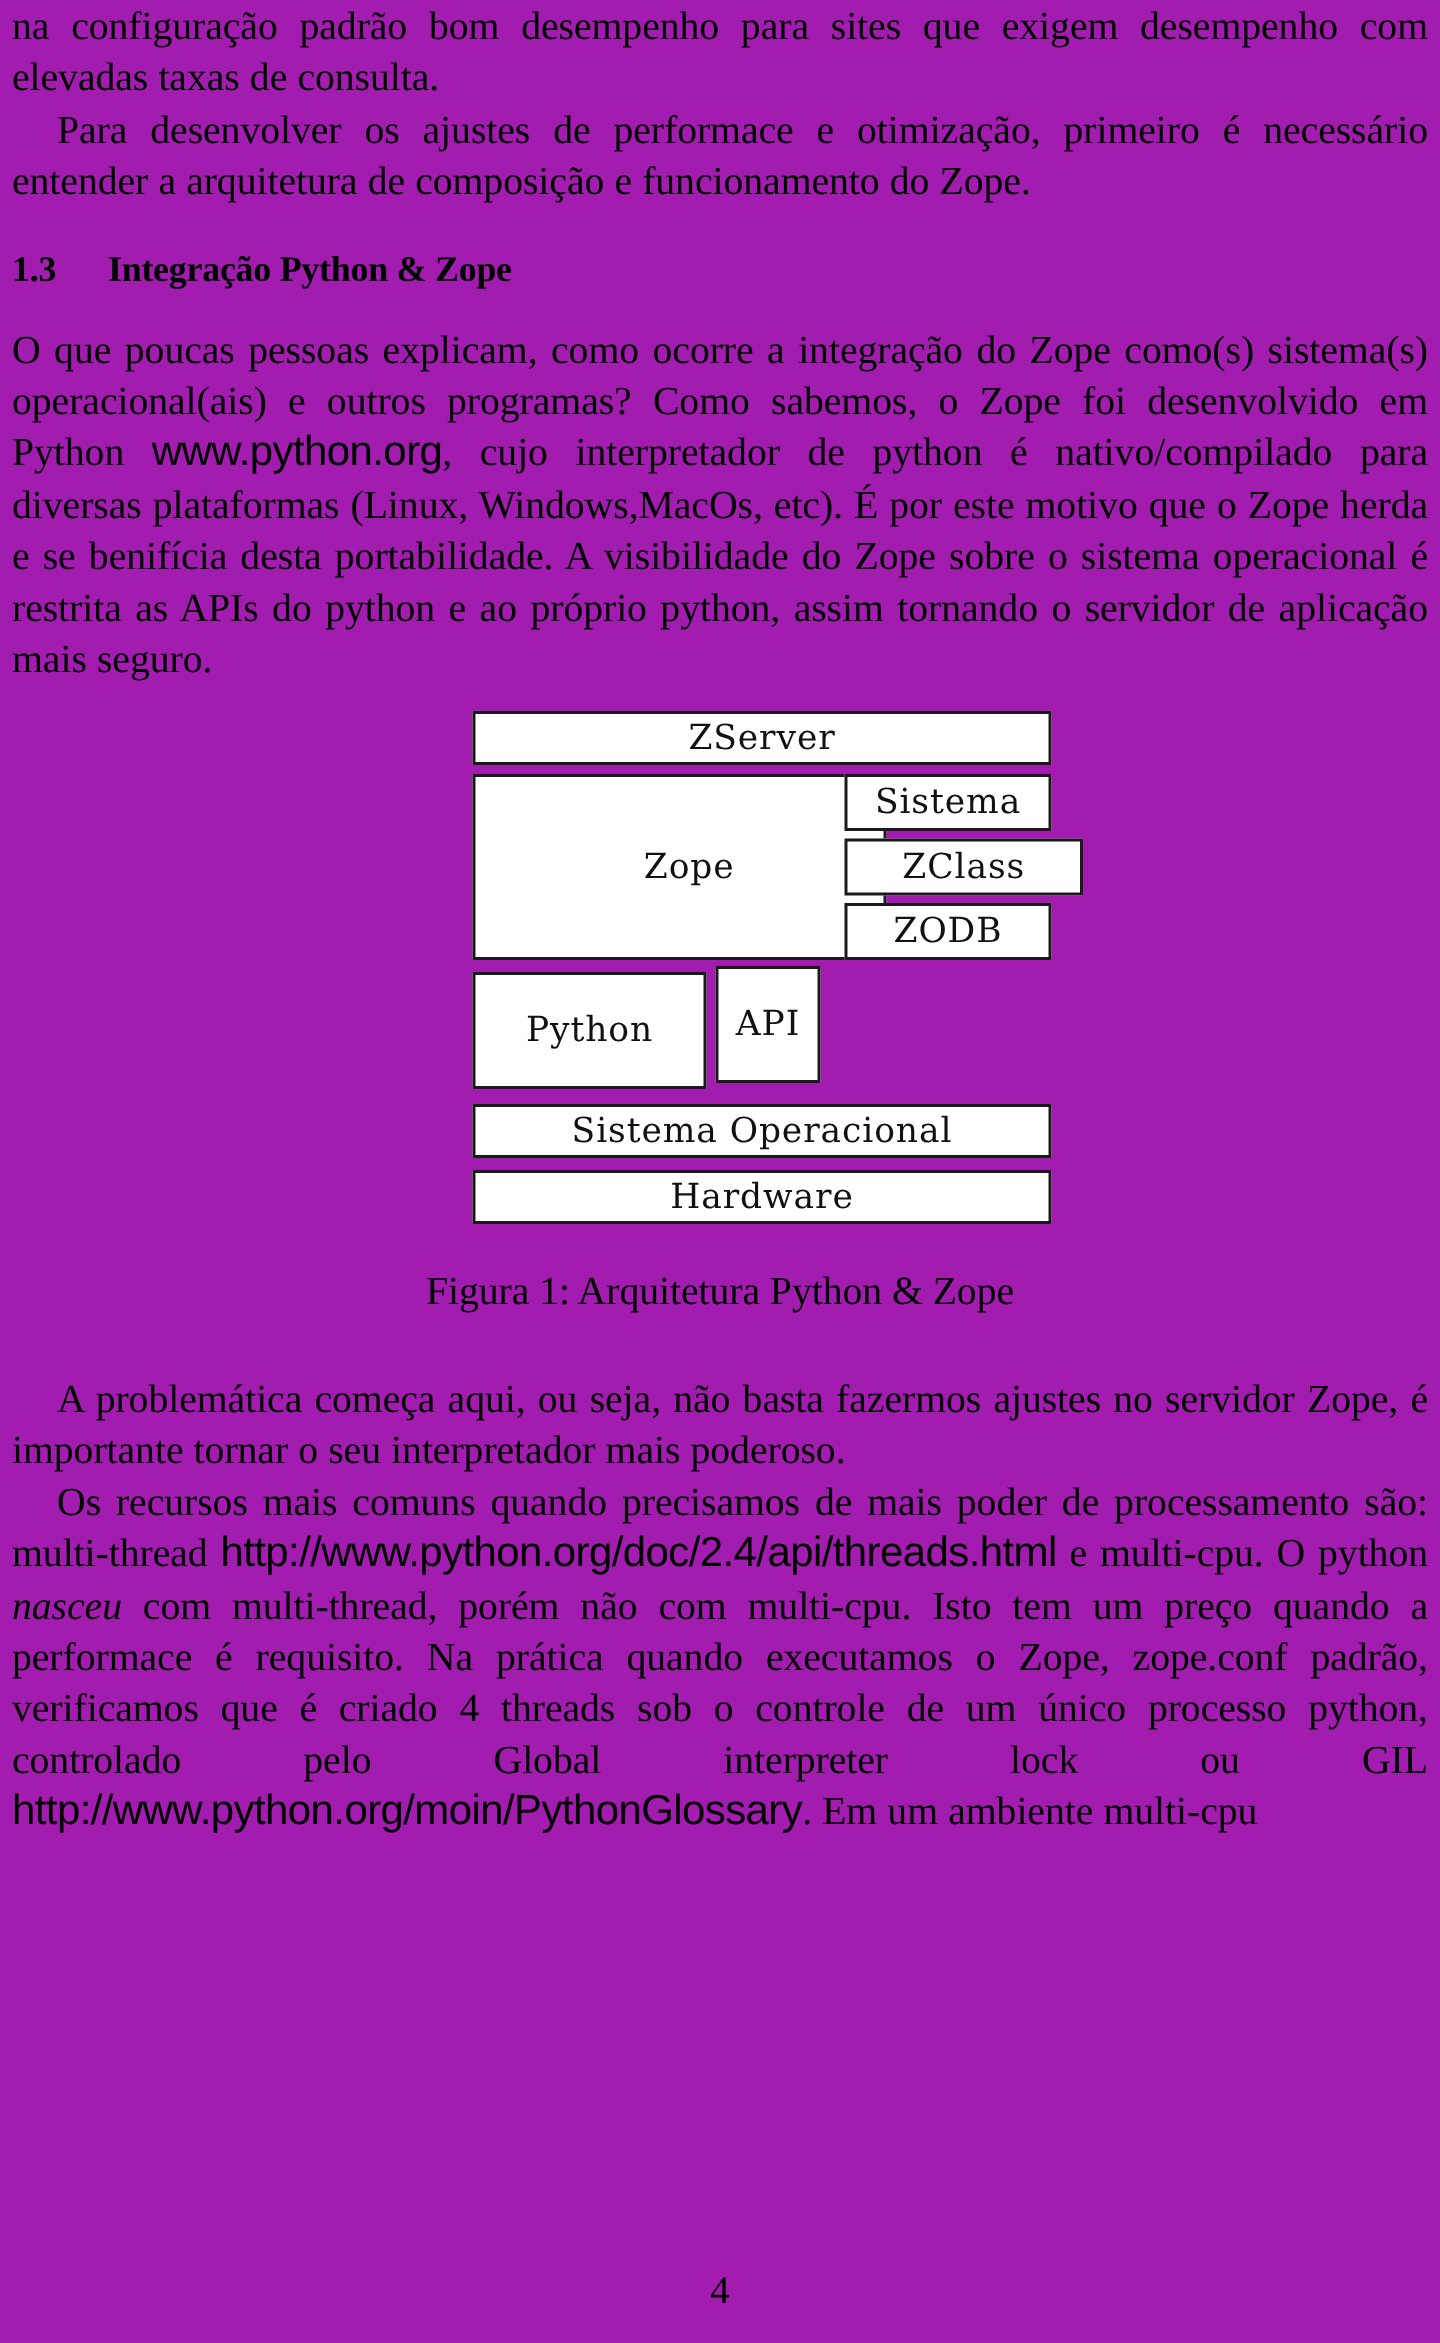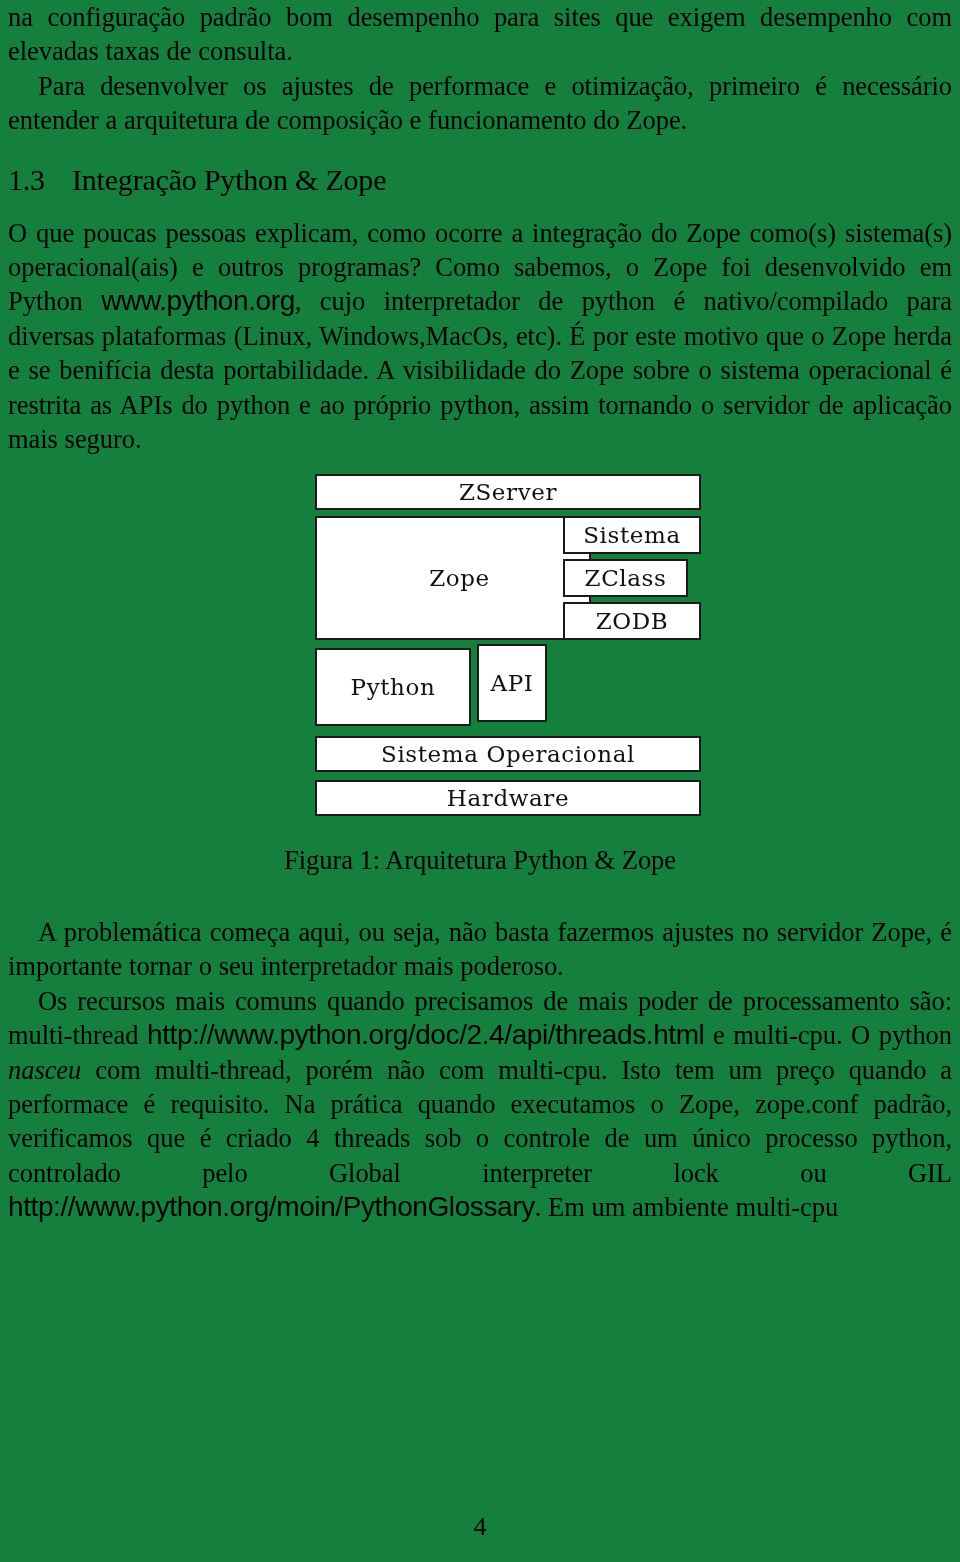--- a/index.html
+++ b/index.html
@@ -10,21 +10,21 @@
   }
   body {
     font-family: "Liberation Serif", "DejaVu Serif", serif;
     color: #000000;
   }
   .page {
     position: relative;
     width: 960px;
     height: 1562px;
     margin: 0 auto;
-    background: #15803d;
+    background: #a21caf;
     overflow: hidden;
     box-sizing: border-box;
   }
   .content {
     position: absolute;
     left: 8px;
     top: 0px;
     width: 944px;
   }
   p.body-text {
@@ -43,22 +43,22 @@
   .tt {
     font-family: Liberation Sans, sans-serif;
     font-size: 28px;
     letter-spacing: -0.4px;
   }
   .it {
     font-style: italic;
   }
   h2.section-heading {
     margin: 0;
-    font-size: 30px;
-    font-weight: normal;
+    font-size: 24px;
+    font-weight: bold;
     line-height: 36px;
     letter-spacing: -0.2px;
   }
   h2.section-heading .secnum {
     display: inline-block;
     min-width: 64px;
   }
   .gap-before-heading { height: 24px; }
   .gap-after-heading { height: 18px; }
 
@@ -88,21 +88,21 @@
     color: #111111;
     letter-spacing: 0.6px;
     white-space: nowrap;
     margin-left: 28px;
   }
   
   .box-zserver { left: 0px;   top: 8px;   width: 386px; height: 36px; }
   
   .box-zope    { left: 0px;   top: 50px;  width: 276px; height: 124px; padding-left: 13px; }
   .box-products{ left: 248px; top: 50px;  width: 138px; height: 38px; }
-  .box-zclass  { left: 248px; top: 93px;  width: 125px; height: 38px; }
+  .box-zclass  { left: 248px; top: 93px;  width: 159px; height: 38px; }
   .box-zodb    { left: 248px; top: 136px; width: 138px; height: 38px; }
   
   .box-python  { left: 0px;   top: 182px; width: 156px; height: 78px; }
   .box-api     { left: 162px; top: 178px; width: 70px;  height: 78px; }
   .box-sgdb    { left: 250px; top: 182px; width: 136px; height: 78px; }
   
   .box-so      { left: 0px;   top: 270px; width: 386px; height: 36px; }
   .box-hw      { left: 0px;   top: 314px; width: 386px; height: 36px; }
 
   .figure-caption {

